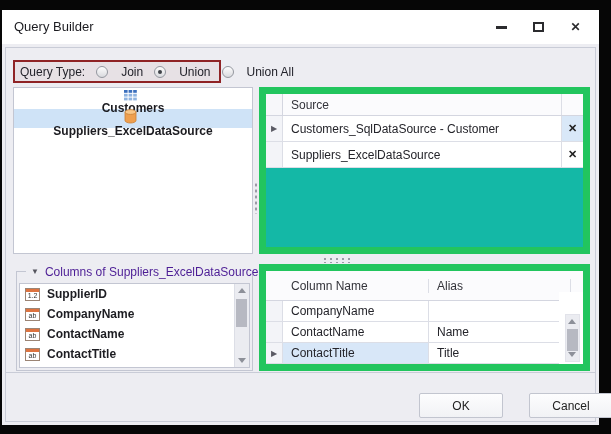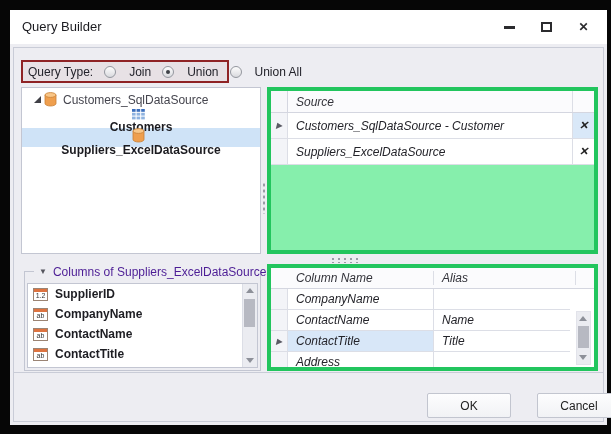--- a/index.html
+++ b/index.html
@@ -1,19 +1,19 @@
 <!DOCTYPE html>
 <html><head>
 <meta charset="utf-8">
 <style>
   * { margin:0; padding:0; box-sizing:border-box; }
   html,body { width:611px; height:434px; }
   body { background:#060606; position:relative; font-family:"Liberation Sans", sans-serif; overflow:hidden; }
 
-  .window { position:absolute; left:10px; top:10px; width:597px; height:415px; background:#ededf2; }
+  .window { position:absolute; left:2px; top:10px; width:597px; height:415px; background:#ededf2; }
 
   
   .titlebar { position:absolute; top:0; left:0; right:0; height:34px; background:#ffffff; }
   .title { position:absolute; left:12px; top:0; line-height:34px; font-size:13px; color:#1c1c21; }
   .winbtns { position:absolute; right:12px; top:0; height:34px; display:flex; align-items:center; gap:14px; }
   .winbtn { width:23px; height:23px; display:flex; align-items:center; justify-content:center; }
   .glyph-min { width:11px; height:3px; background:#2b2b2e; }
   .glyph-max { width:11px; height:10px; border:2px solid #2b2b2e; background:#fff; }
   .glyph-close { font-size:12px; font-weight:bold; color:#2b2b2e; line-height:1; }
 
@@ -36,29 +36,29 @@
                 border:1px solid #c3c6d2; padding-top:2px; overflow:hidden; }
   .tree-row { height:19px; display:flex; align-items:center; font-size:12px; color:#45454e; }
   .tree-row.bold { font-weight:bold; color:#1b1b20;flex-direction:column; }
   .tree-row.selected { background:#cfe3f7; }
   .tree-indent-0 { width:9px; flex:none; }
   .tree-exp { width:13px; flex:none; display:flex; align-items:center; justify-content:center; }
   .tree-indent-1 { width:42px; flex:none; }
   .tree-icon { flex:none; margin-right:6px; display:flex; }
 
   
-  .grid-panel { position:absolute; background:#86efac; border:4px solid #22c55e; overflow:hidden;font-style:italic; }
+  .grid-panel { position:absolute; background:#14b8a6; border:7px solid #22c55e; overflow:hidden; }
   .sources-panel { left:257px; top:77px; width:331px; height:167px; }
   .colgrid-panel { left:257px; top:254px; width:331px; height:107px; }
 
   .g-head { display:flex; background:#fbfbfd; border-bottom:1px solid #d4d6e0; font-size:12px; color:#33333a; }
   .g-row  { display:flex; border-bottom:1px solid #dcdee6; font-size:12px; color:#24242a; background:#fff; }
   .sources-panel .g-head { height:22px; }
   .sources-panel .g-row  { height:26px; }
-  .colgrid-panel .g-head { height:21px;align-items:center; }
+  .colgrid-panel .g-head { height:30px;align-items:center; }
   .colgrid-panel .g-row  { height:21px; }
 
   .c-ind  { width:17px; flex:none; border-right:1px solid #dcdee6; background:#f3f4f8;
             display:flex; align-items:center; justify-content:center; font-size:8px; color:#5a5a64; }
   .g-head .c-ind { background:#f7f7fa; border-right:1px solid #d4d6e0; }
   .c-text { display:flex; align-items:center; padding-left:8px; overflow:hidden; white-space:nowrap; }
   .c-src  { flex:1; }
   .c-del  { width:22px; flex:none; border-left:1px solid #dcdee6; display:flex; align-items:center;
             justify-content:center; font-size:11px; font-weight:bold; color:#222; }
   .c-del.focus { background:#d9e8f8; }
@@ -147,35 +147,20 @@
       <span class="radio checked"></span>
       <span>Union</span>
     </span>
     <span class="radio-opt">
       <span class="radio"></span>
       <span>Union All</span>
     </span>
   </div>
 
   <div class="tree-panel">
-    <div class="tree-row">
-      <span class="tree-indent-0"></span>
-      <span class="tree-exp">
-        <svg width="9" height="9" viewBox="0 0 9 9">
-            <polygon points="8,1 8,8 1,8" fill="#404046"></polygon>
-          </svg>
-      </span>
-      <span class="tree-icon">
-        <svg width="13" height="15" viewBox="0 0 13 15">
-          <path d="M1 3 L1 11.5 A5.5 2.5 0 0 0 12 11.5 L12 3 Z" fill="#ef9f4e" stroke="#c87f35" stroke-width="0.8"></path>
-          <ellipse cx="6.5" cy="3" rx="5.5" ry="2.4" fill="#f9c687" stroke="#c87f35" stroke-width="0.8"></ellipse>
-        </svg>
-      </span>
-      <span>Customers_SqlDataSource</span>
-    </div>
     <div class="tree-row bold">
       <span class="tree-indent-1"></span>
       <span class="tree-icon">
         <svg width="13" height="11" viewBox="0 0 13 11">
           <rect x="0" y="0" width="3.6" height="2.8" fill="#3b6fbd"></rect>
             <rect x="4.6" y="0" width="3.6" height="2.8" fill="#3b6fbd"></rect>
             <rect x="9.2" y="0" width="3.6" height="2.8" fill="#3b6fbd"></rect>
           <rect x="0" y="3.8" width="3.6" height="2.8" fill="#8fb3e0"></rect>
             <rect x="4.6" y="3.8" width="3.6" height="2.8" fill="#8fb3e0"></rect>
             <rect x="9.2" y="3.8" width="3.6" height="2.8" fill="#8fb3e0"></rect>

